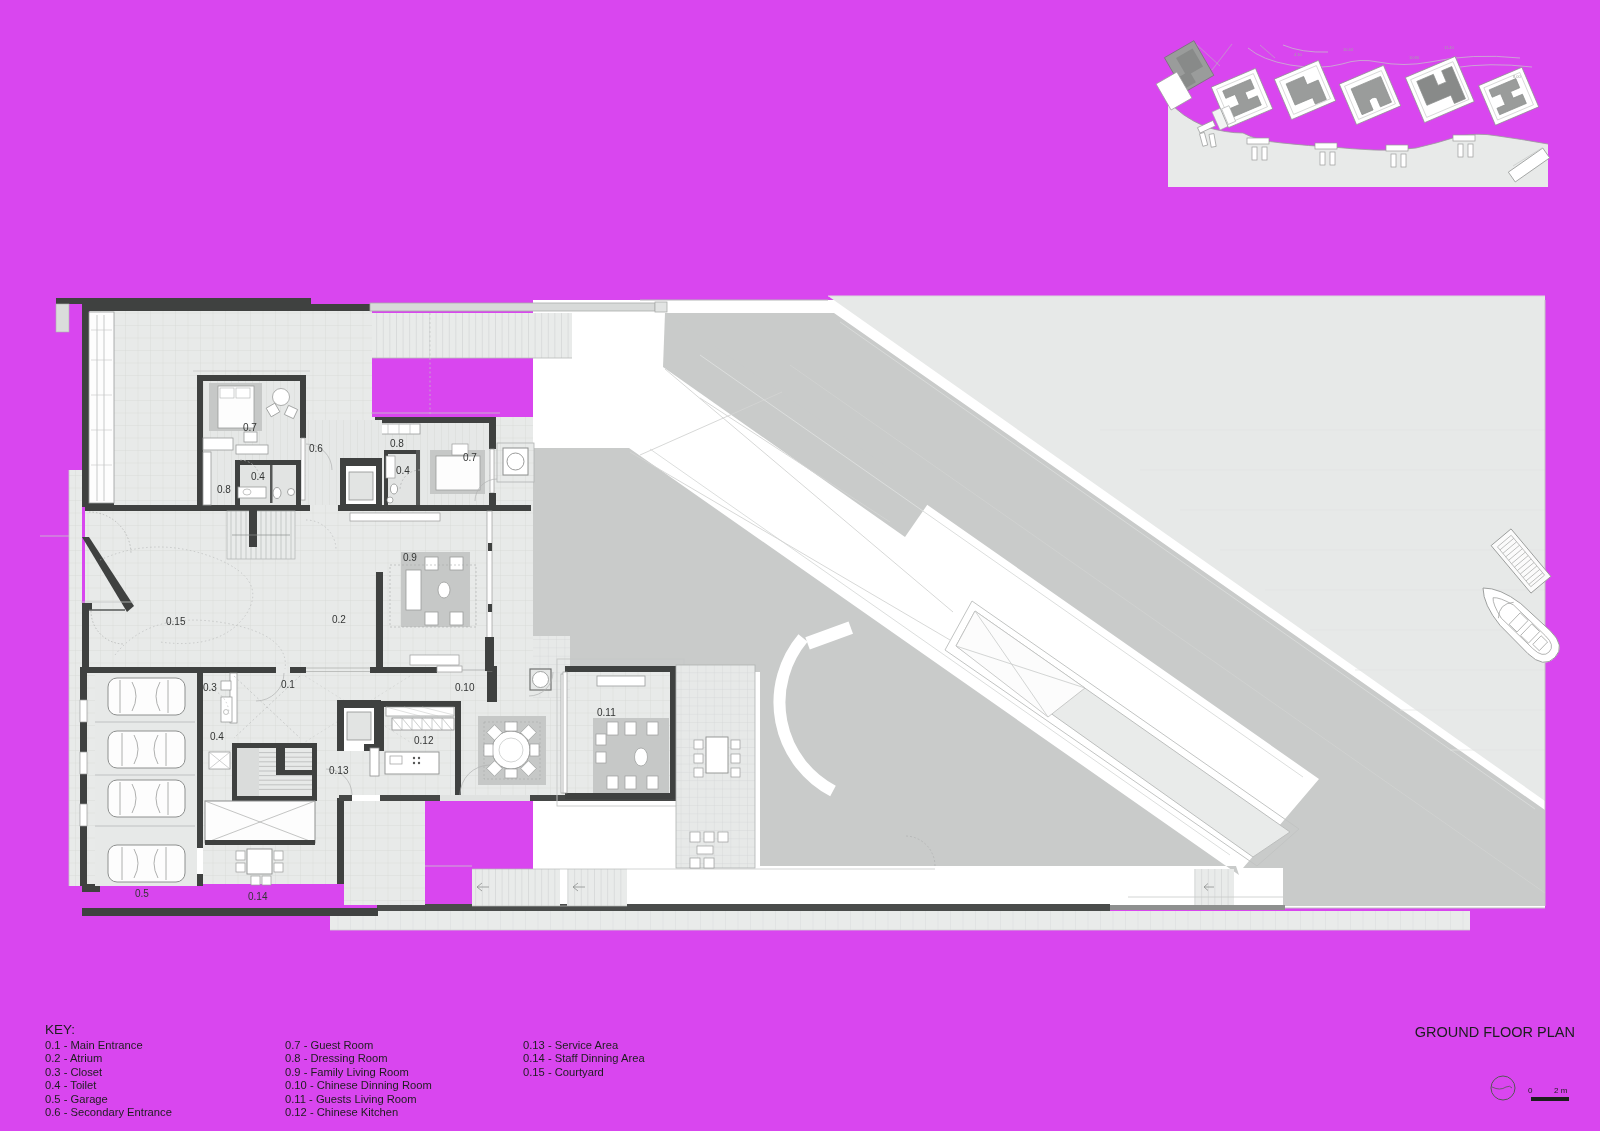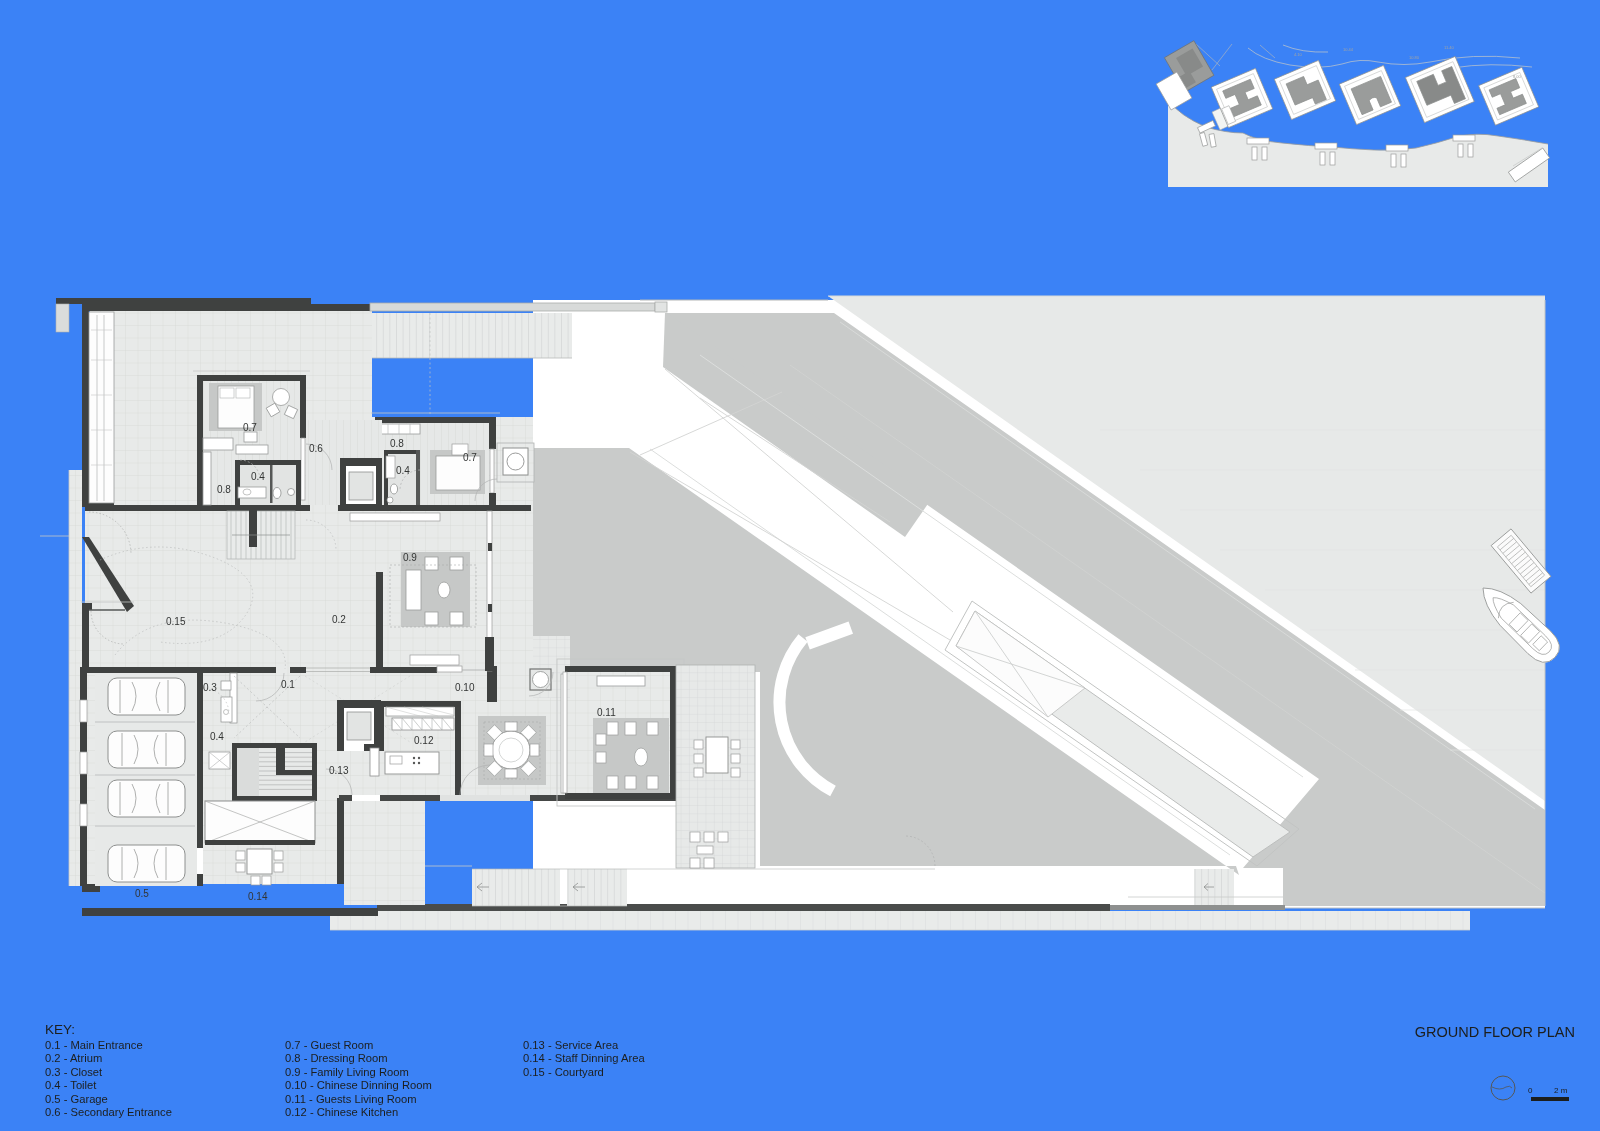--- a/index.html
+++ b/index.html
@@ -1,17 +1,17 @@
 <!DOCTYPE html>
 <html><head>
 <meta charset="utf-8">
 <style>
 html,body{margin:0;padding:0;background:#fff;}
 *{font-family:"Liberation Sans",sans-serif;}
-#page{position:relative;width:1600px;height:1131px;background:#3b82f6;overflow:hidden;}
+#page{position:relative;width:1600px;height:1131px;background:#d946ef;overflow:hidden;}
 </style>
 </head>
 <body>
 <div id="page">
 <svg width="1600" height="1131" viewBox="0 0 1600 1131">
 <defs>
 <pattern id="tile" width="12.5" height="12.5" patternUnits="userSpaceOnUse">
   <rect width="12.5" height="12.5" fill="#e8eae9"></rect>
   <path d="M12.5 0 L0 0 0 12.5" fill="none" stroke="#d6d8d7" stroke-width="0.8"></path>
 </pattern>

